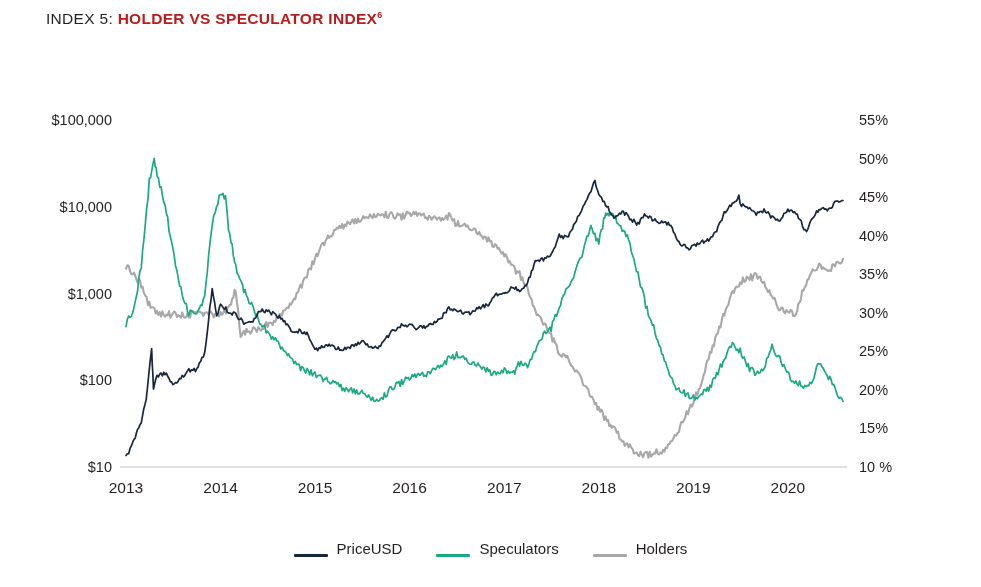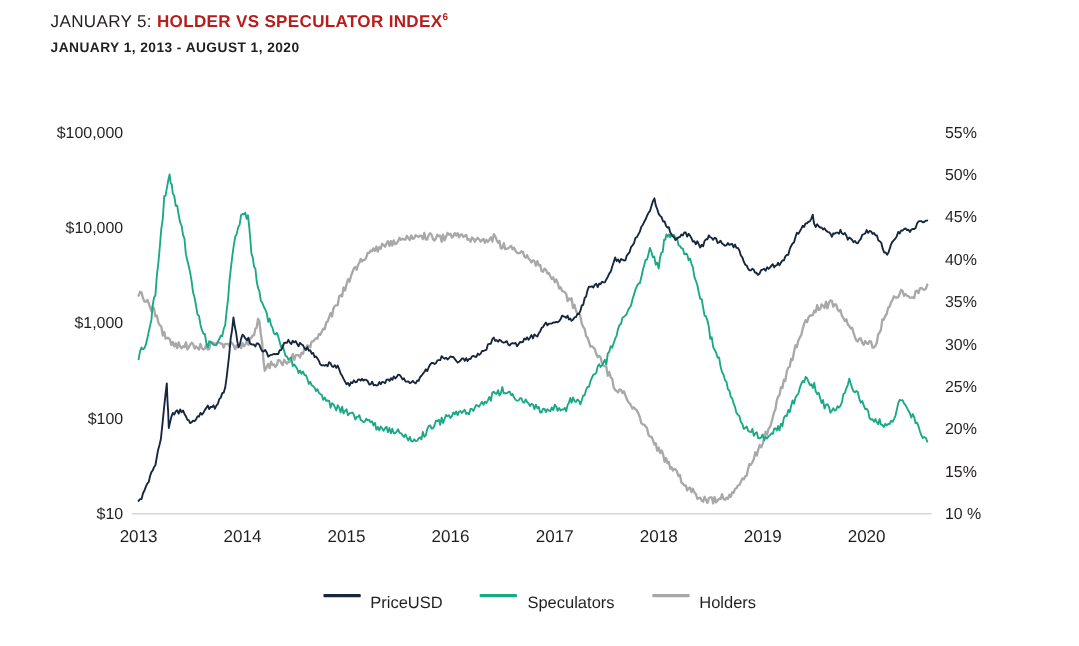--- a/index.html
+++ b/index.html
@@ -15,32 +15,31 @@
   .sup{font-size:9px;vertical-align:super;font-weight:700;}
   .subtitle{font-size:12.5px;font-weight:700;letter-spacing:0.4px;margin-top:7px;color:#231f20;}
 
   .chart-area{position:absolute;left:0;top:95px;width:981px;height:420px;}
   svg{display:block;}
 
   .axis-label{font-size:14.5px;fill:#231f20;font-family:"Liberation Sans", sans-serif;}
   .axis-label-x{font-size:15.5px;fill:#231f20;font-family:"Liberation Sans", sans-serif;font-weight:400;}
 
   .legend{position:absolute;left:0;top:540px;width:981px;display:flex;justify-content:center;align-items:center;gap:34px;}
-  .legend-item{display:flex;align-items:flex-start;gap:9px;}
+  .legend-item{display:flex;align-items:flex-end;gap:9px;}
   .legend-swatch{width:34px;height:3px;display:inline-block;border-radius:1px;}
   .legend-text{font-size:15px;color:#231f20;}
 </style>
 </head>
 <body>
 
 <div class="title-block">
   <div class="title-line">
-    <span class="title-normal">JANUARY 5: </span><span class="title-bold">HOLDER VS SPECULATOR INDEX</span><span class="title-bold sup">6</span>
+    <span class="title-normal">INDEX 5: </span><span class="title-bold">HOLDER VS SPECULATOR INDEX</span><span class="title-bold sup">6</span>
   </div>
-  <div class="subtitle">JANUARY 1, 2013 - AUGUST 1, 2020</div>
 </div>
 
 <div class="chart-area">
   <svg id="chart-svg" width="981" height="420" viewBox="0 0 981 420">
       <line x1="120" y1="372" x2="847" y2="372" stroke="#d6d6d6" stroke-width="1.5"></line>
       <text x="112" y="377" text-anchor="end" class="axis-label">$10</text>
       <text x="112" y="290.25" text-anchor="end" class="axis-label">$100</text>
       <text x="112" y="203.5" text-anchor="end" class="axis-label">$1,000</text>
       <text x="112" y="116.75" text-anchor="end" class="axis-label">$10,000</text>
       <text x="112" y="30" text-anchor="end" class="axis-label">$100,000</text>

